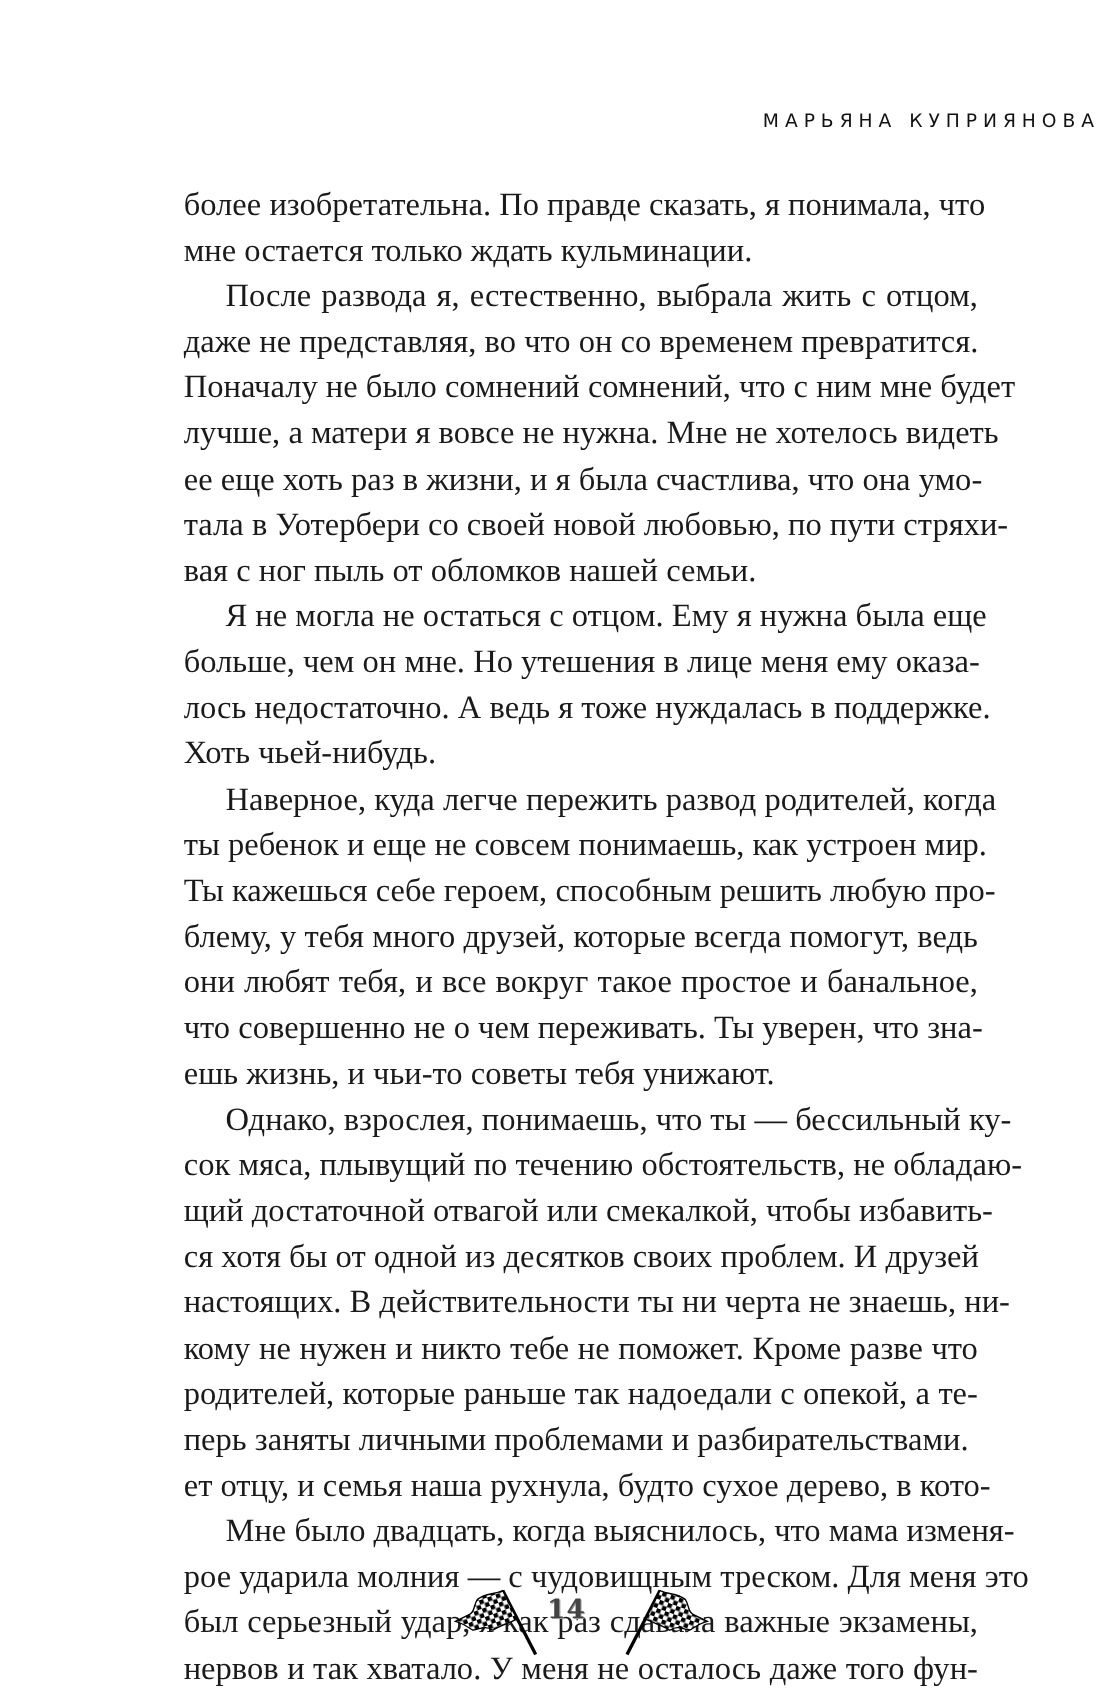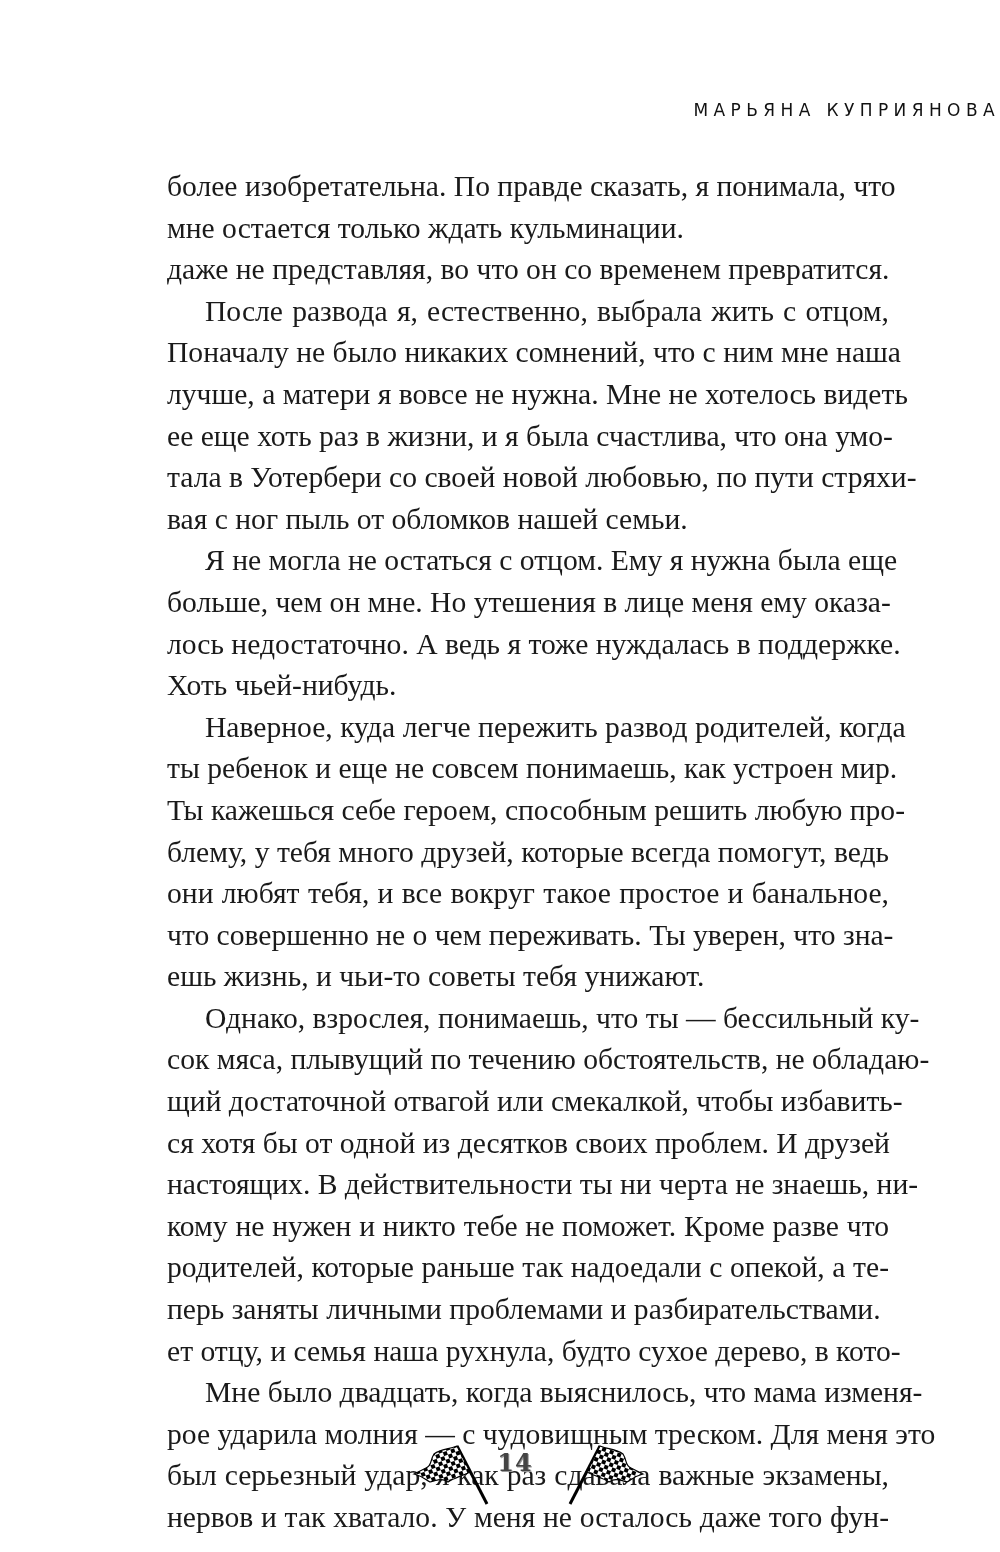--- a/index.html
+++ b/index.html
@@ -42,23 +42,23 @@
 <body>
 
 <div class="running-head">МАРЬЯНА КУПРИЯНОВА</div>
 
 <div class="text-block" id="text-block">
     <p>
       <span class="line">более изобретательна. По правде сказать, я понимала, что</span>
       <span class="line last">мне остается только ждать кульминации.</span>
     </p>
     <p>
+      <span class="line indent">После развода я, естественно, выбрала жить с отцом,</span>
       <span class="line">даже не представляя, во что он со временем превратится.</span>
-      <span class="line indent">После развода я, естественно, выбрала жить с отцом,</span>
-      <span class="line">Поначалу не было никаких сомнений, что с ним мне наша</span>
+      <span class="line">Поначалу не было сомнений сомнений, что с ним мне будет</span>
       <span class="line">лучше, а матери я вовсе не нужна. Мне не хотелось видеть</span>
       <span class="line">ее еще хоть раз в жизни, и я была счастлива, что она умо-</span>
       <span class="line">тала в Уотербери со своей новой любовью, по пути стряхи-</span>
       <span class="line last">вая с ног пыль от обломков нашей семьи.</span>
     </p>
     <p>
       <span class="line indent">Я не могла не остаться с отцом. Ему я нужна была еще</span>
       <span class="line">больше, чем он мне. Но утешения в лице меня ему оказа-</span>
       <span class="line">лось недостаточно. А ведь я тоже нуждалась в поддержке.</span>
       <span class="line last">Хоть чьей-нибудь.</span>

